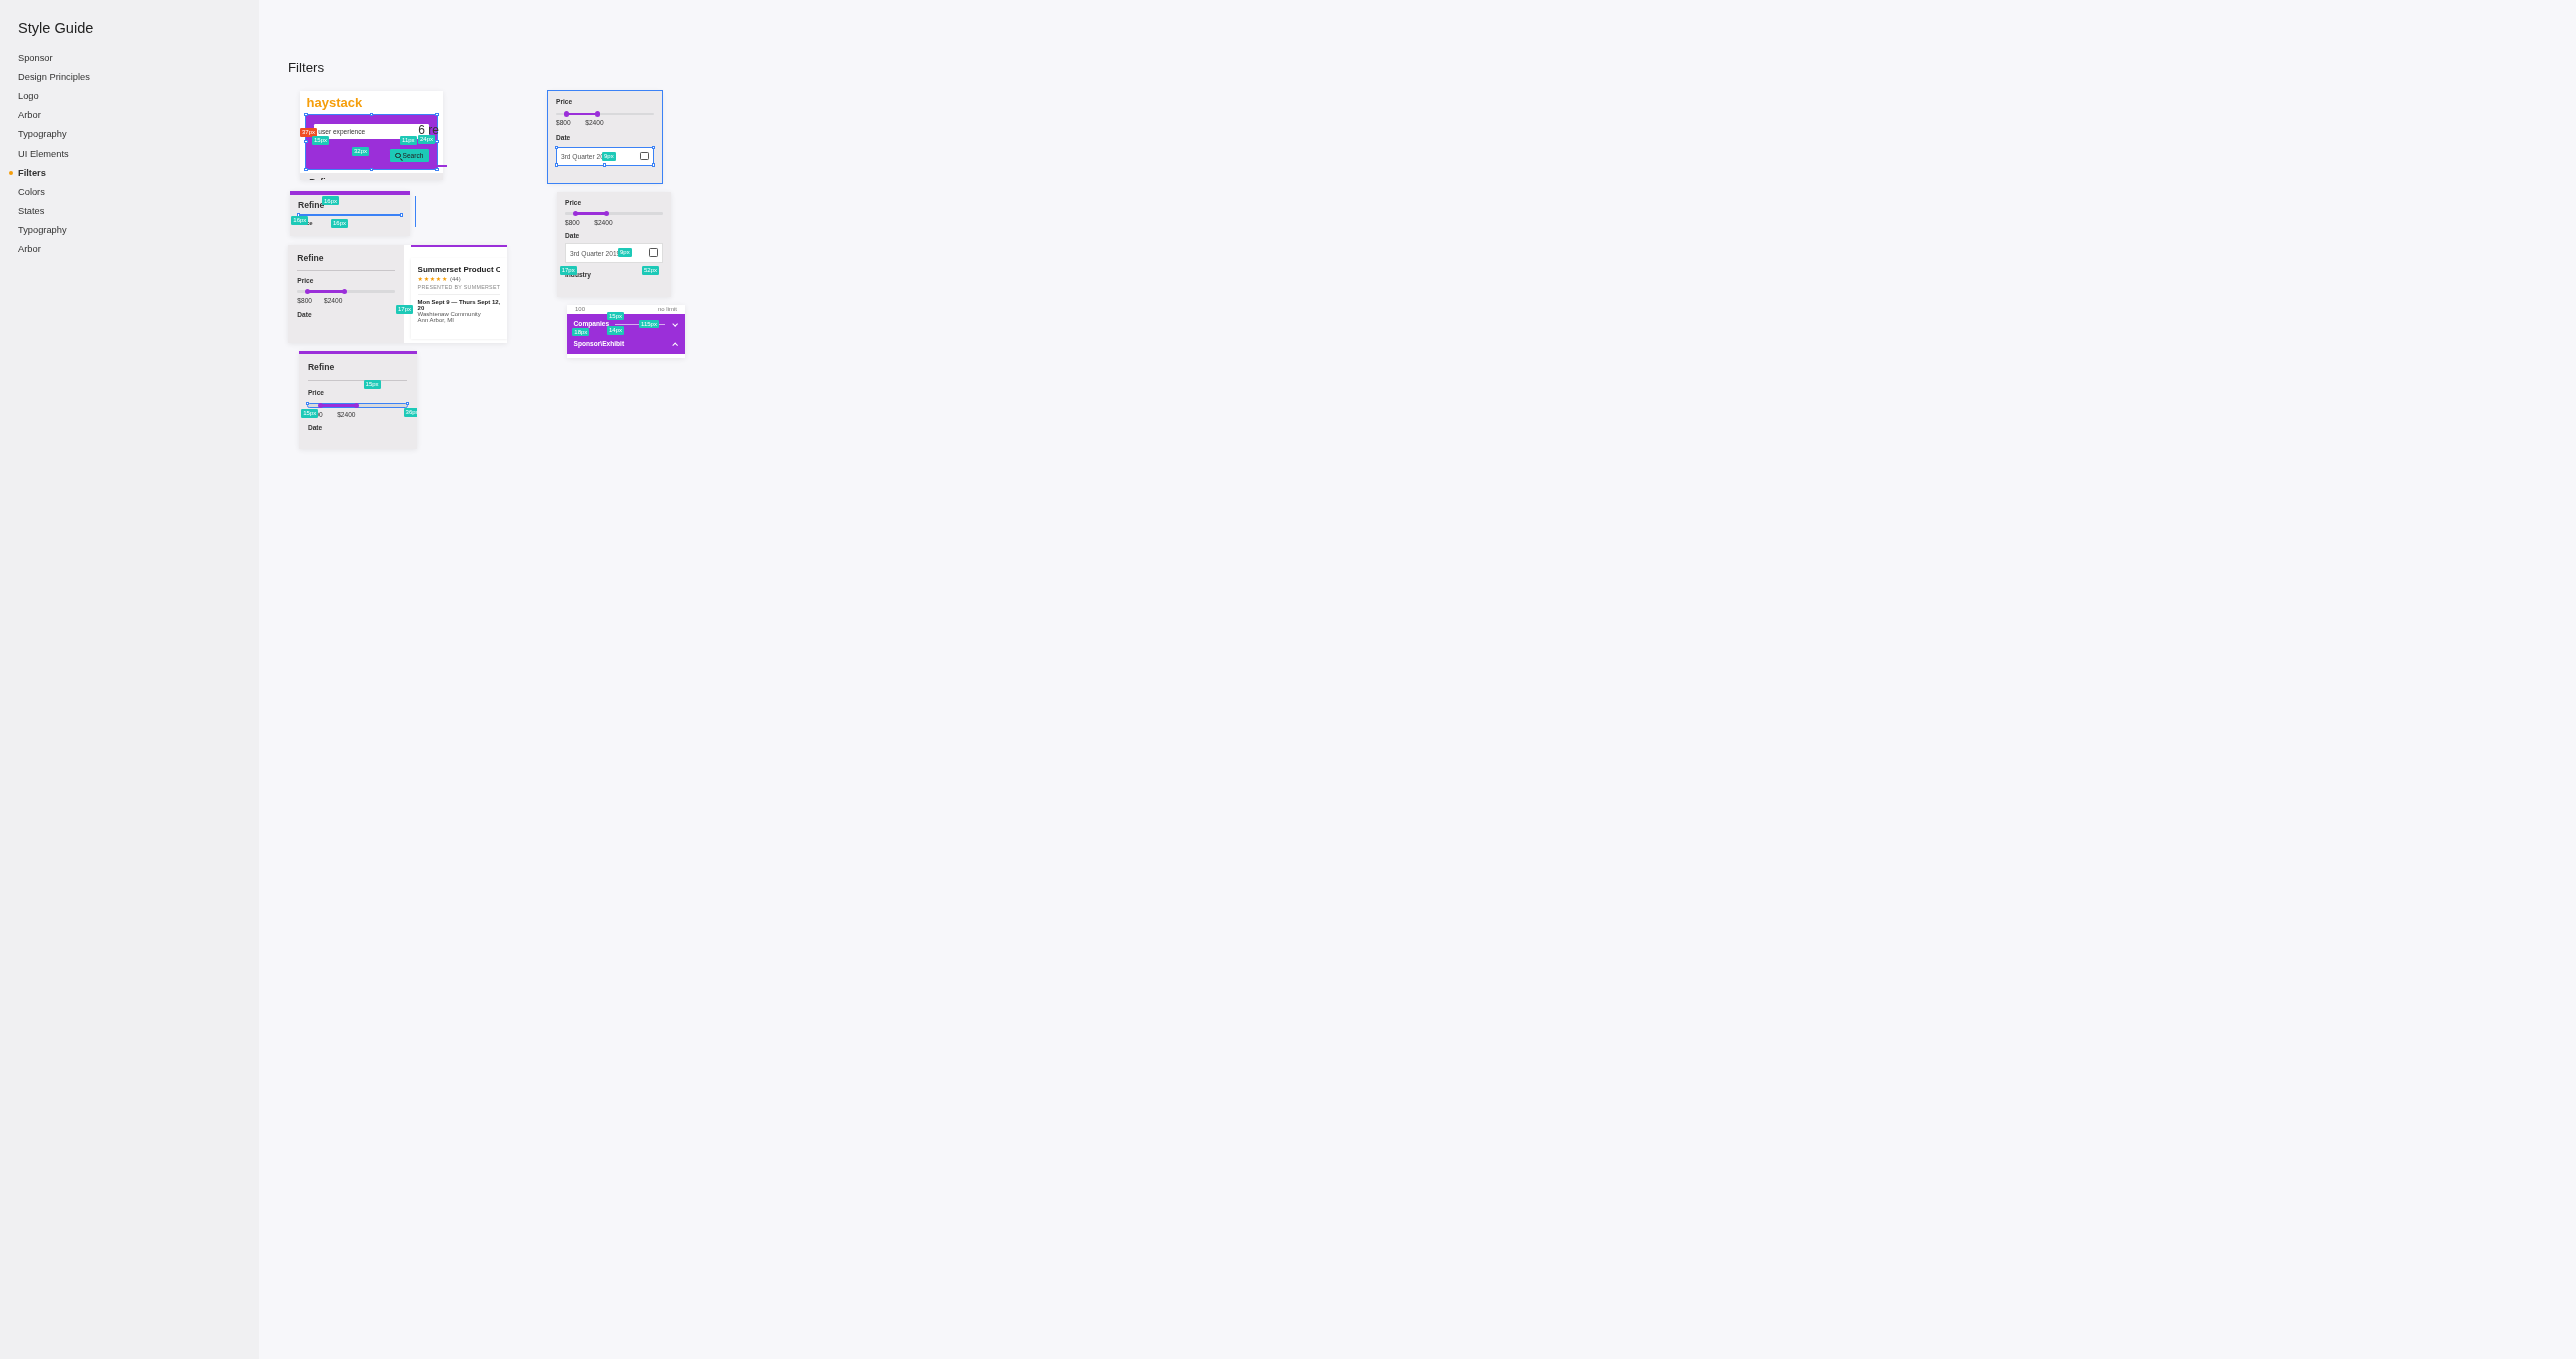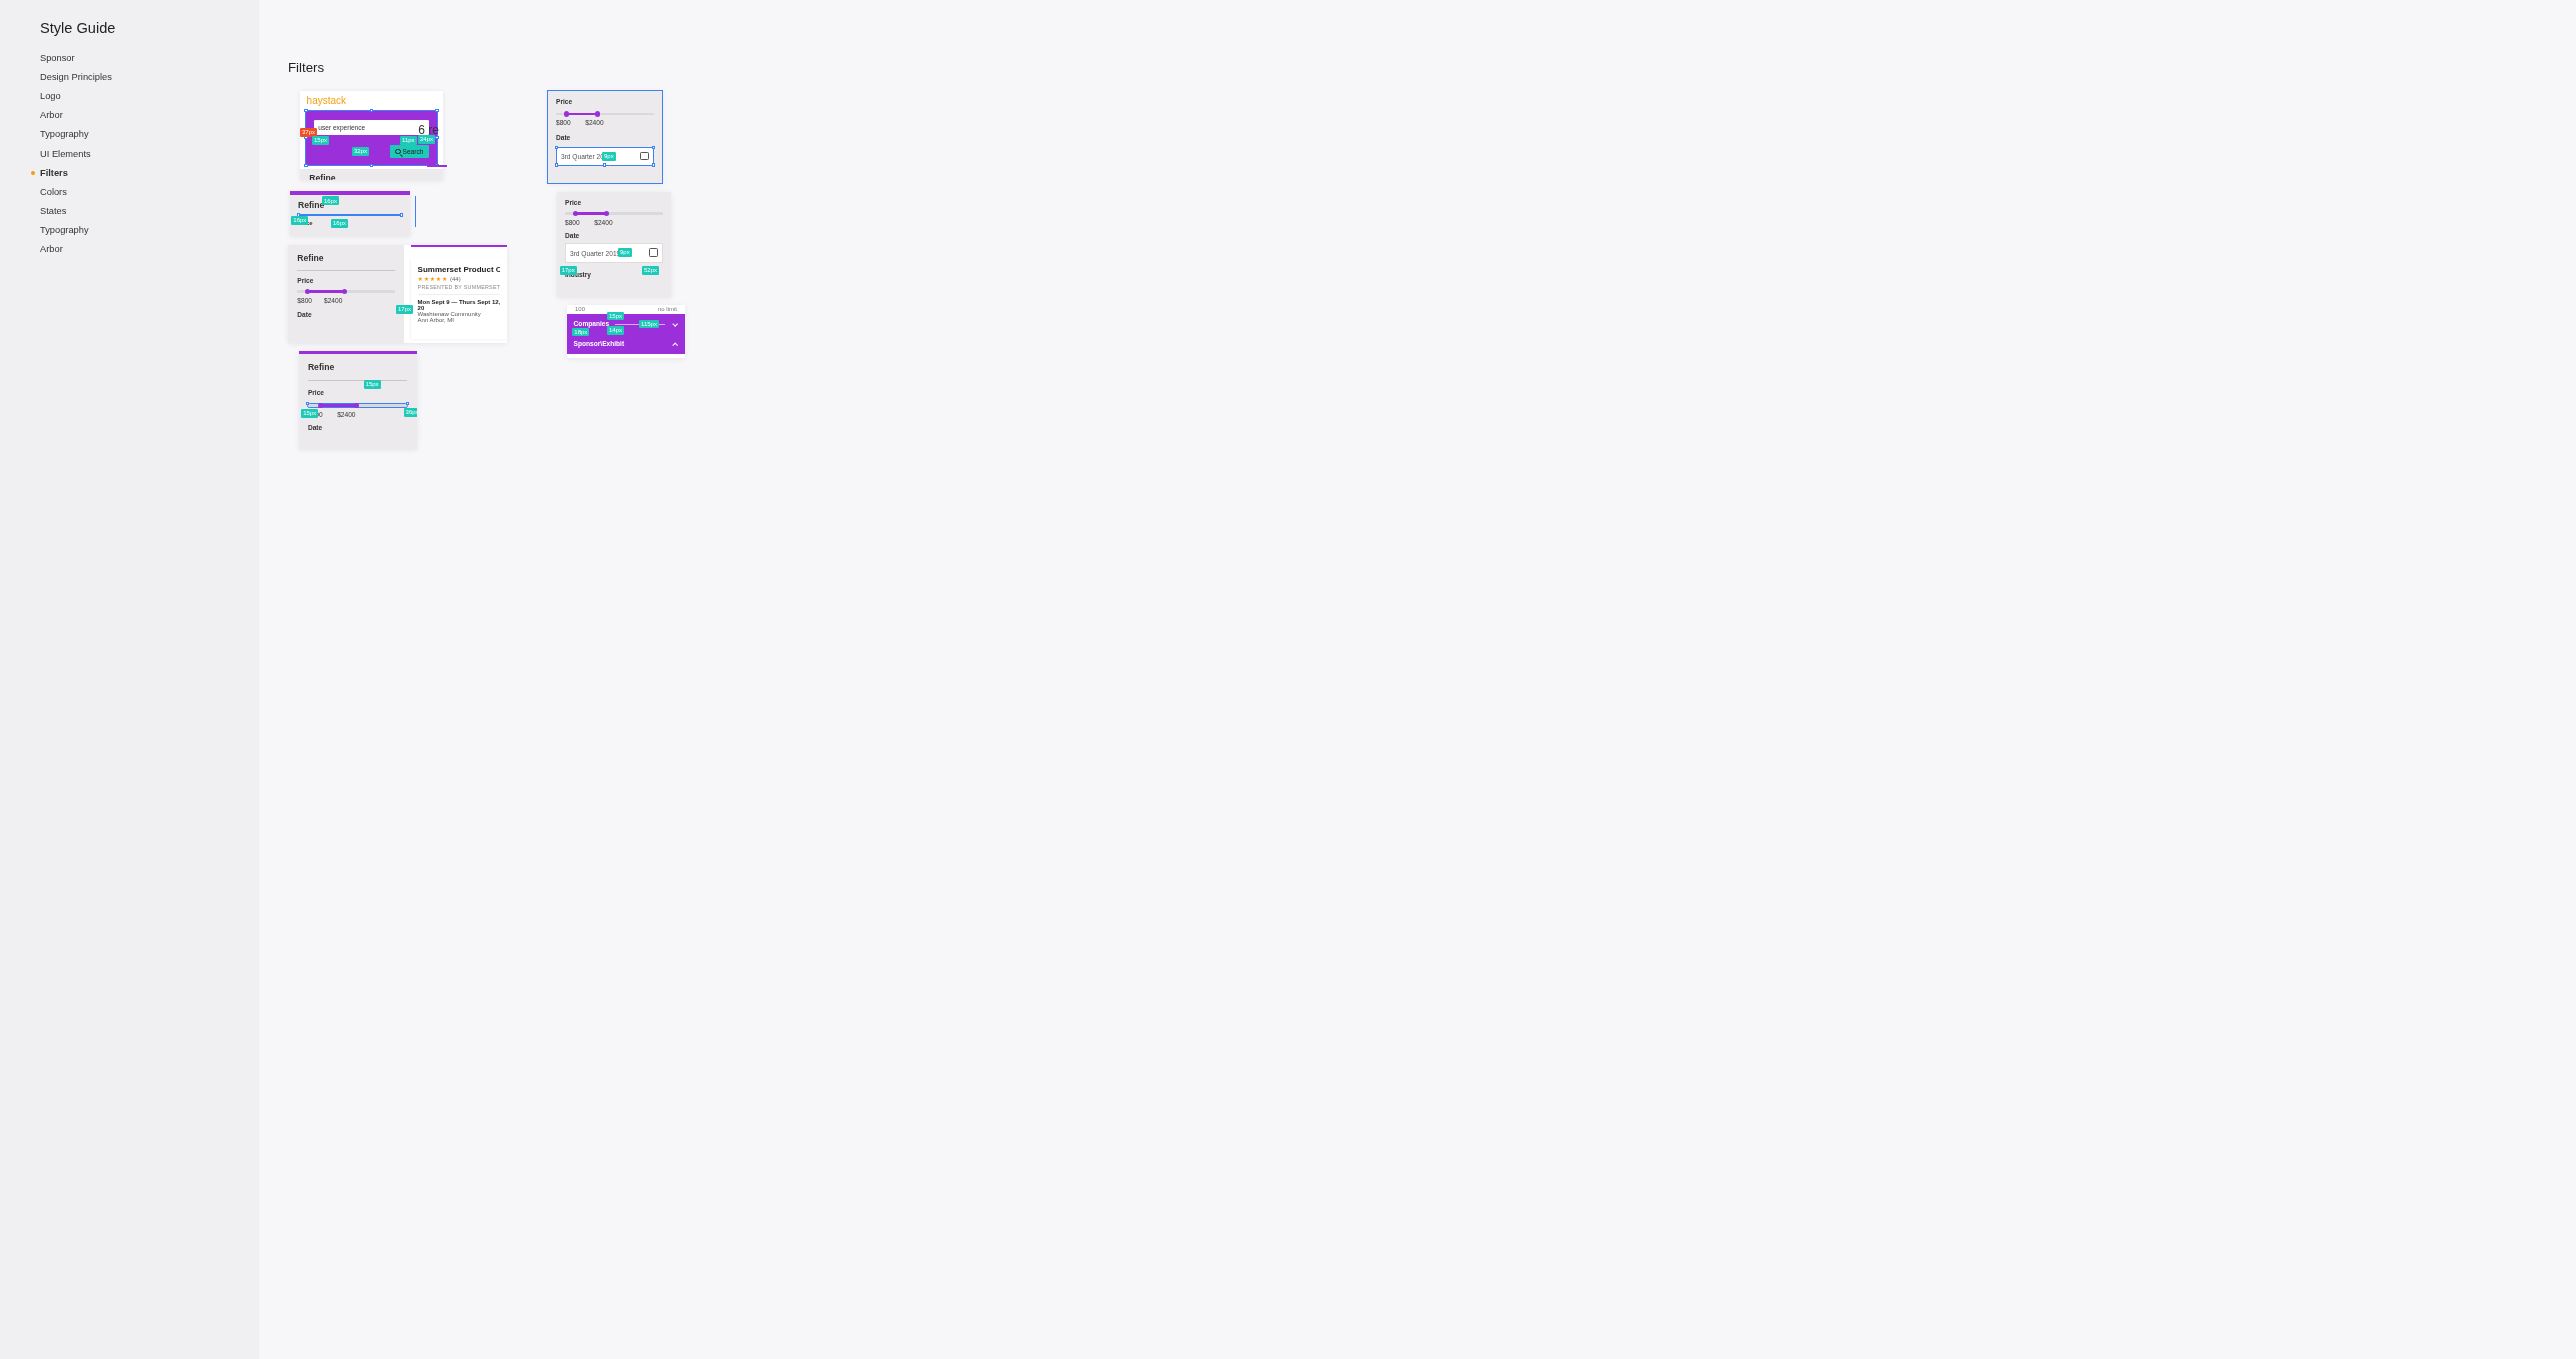--- a/index.html
+++ b/index.html
@@ -8,21 +8,21 @@
   background: #f7f7fa;
   color: #222;
   font-size: 9.3px;
 }
 .app { display: flex; min-height: 100vh; }
 
 
 .sidebar {
   width: 259px;
   background: #f0f0f2;
-  padding: 20px 0 0 40px;
+  padding: 20px 0 0 18px;
 }
 .sidebar h1 {
   font-size: 14.6px;
   font-weight: 400;
   color: #222;
   margin-bottom: 12px;
 }
 .sidebar ul { list-style: none; }
 .sidebar li {
   padding: 4.6px 0;
@@ -123,21 +123,21 @@
       <li>Arbor</li>
     </ul>
   </aside>
 
   <main class="main">
     <h2>Filters</h2>
 
     <div class="canvas">
 
       <div class="thumb" style="left:12px; top:0; width:143px; height:89px;">
-        <div style="padding:4px 6.6px; color:#f59e0b; font-weight:400; font-size:10px;">haystack</div>
+        <div style="padding:4px 6.6px; color:#f59e0b; font-weight:700; font-size:13px;">haystack</div>
         <div class="purple-block" style="margin:0 5.3px; height:56px; position:relative; border:0.7px solid #3b82f6;">
           <div style="position:absolute; left:8px; right:8px; top:9.3px; height:14.6px; background:#fff; border-radius:1.3px; display:flex; align-items:center; padding:0 4px; font-size:6.6px; color:#333;">
             <span>user experience</span>
           </div>
           <div style="position:absolute; right:8px; bottom:6.6px; height:13.3px; background:#1dc9b7; border-radius:1.3px; display:flex; align-items:center; gap:2px; padding:0 5.3px; color:#222; font-size:6.6px;">
             <span style="display:inline-block;width:5.3px;height:5.3px;border:0.8px solid #222;border-radius:50%;position:relative;">
               <span style="position:absolute;width:2.7px;height:0.8px;background:#222;left:4px;top:4.6px;transform:rotate(45deg);"></span>
             </span>
             <span>Search</span>
           </div>

